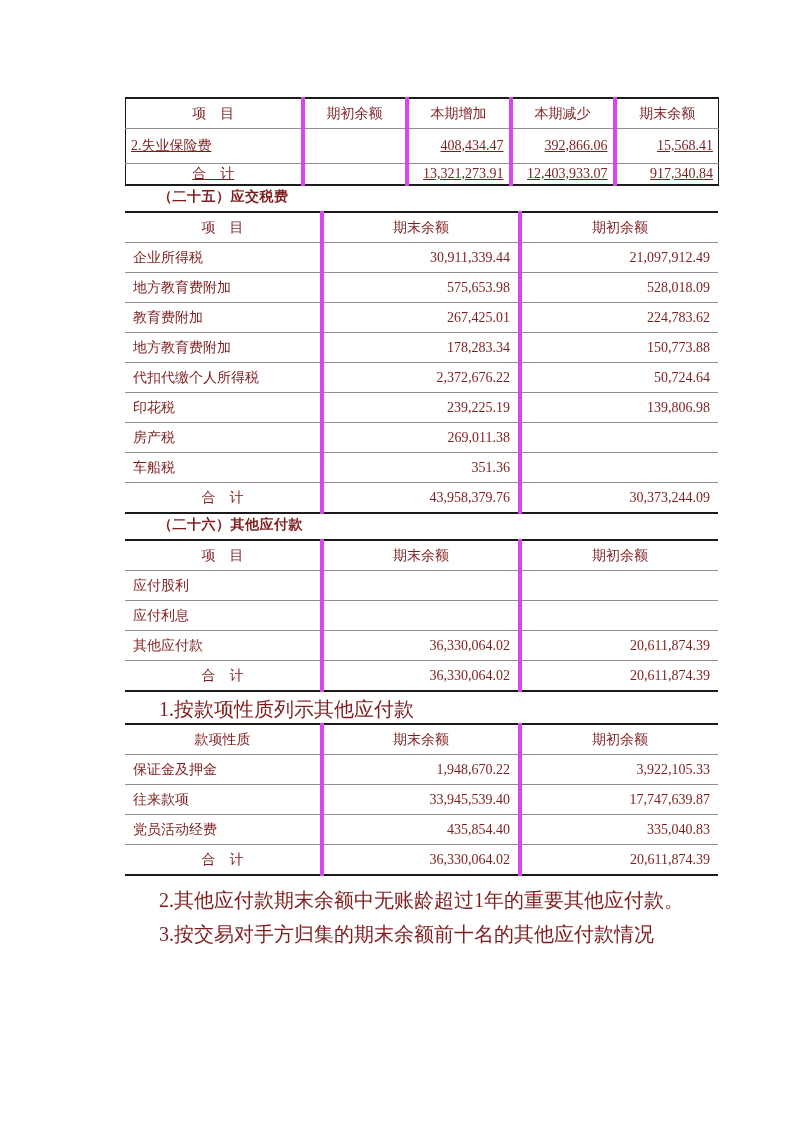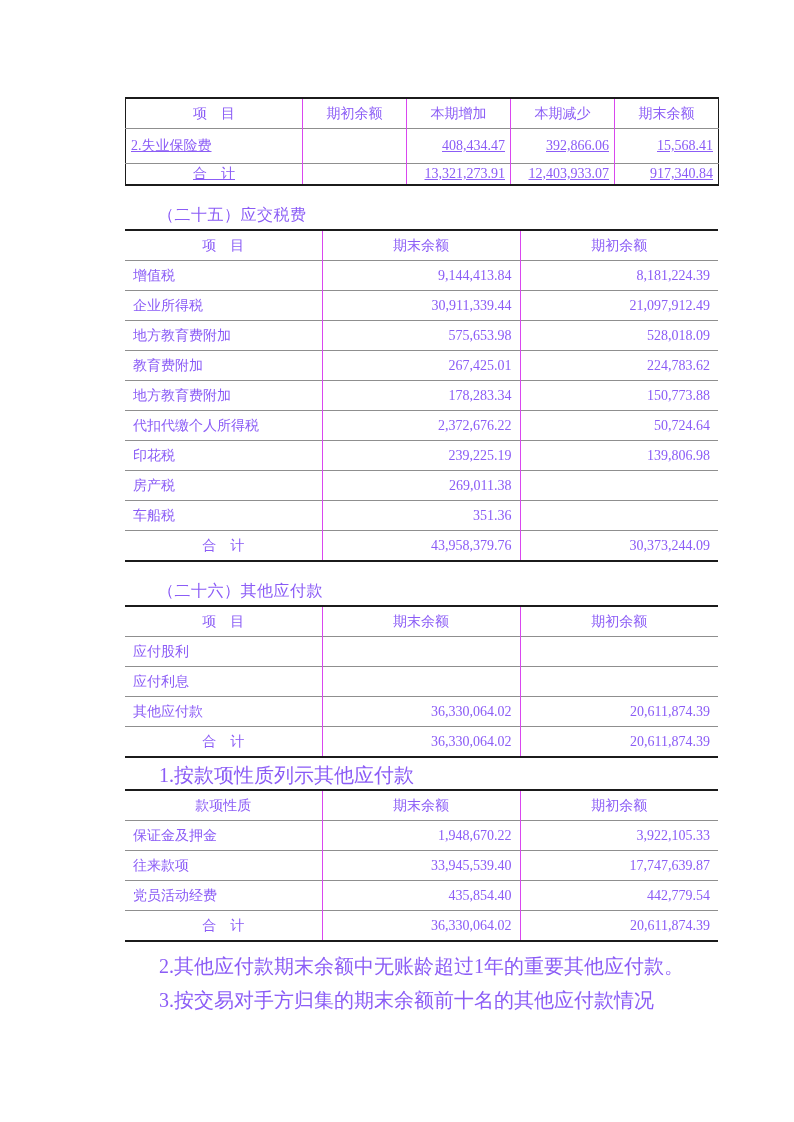--- a/index.html
+++ b/index.html
@@ -2,21 +2,21 @@
 <html><head>
 <meta charset="utf-8">
 <style>
   html, body { margin: 0; padding: 0; background: #ffffff; }
   .page {
     position: relative;
     width: 794px;
     height: 1122px;
     background: #ffffff;
     font-family: "Liberation Serif", "DejaVu Serif", serif;
-    color: #8b5cf6;
+    color: #7f1d1d;
     overflow: hidden;
   }
   .content {
     position: absolute;
     left: 125px;
     top: 0;
     width: 593px;
   }
   table.fin {
     border-collapse: collapse;
@@ -26,41 +26,41 @@
     border-top: 2.5px solid #1b1b1b;
     border-bottom: 2.5px solid #1b1b1b;
   }
   table.fin th, table.fin td {
     font-weight: normal;
     padding: 0 8px;
     vertical-align: middle;
     white-space: nowrap;
     overflow: hidden;
   }
-  table.fin th + th, table.fin td + td { border-left: 1px solid #d946ef; margin-left: 29px; }
+  table.fin th + th, table.fin td + td { border-left: 4px solid #d946ef; margin-left: 29px; }
   table.fin tbody td { border-top: 1px solid #8f8f8f; }
   table.fin thead th { height: 29px; text-align: center; }
 
   
   table.t1 { border-left: 1.5px solid #1b1b1b; border-right: 1.5px solid #1b1b1b; margin-top: 97px; }
   table.t1 tbody td { height: 34px; padding: 0 5px; text-decoration: underline; }
   table.t1 tr.total td { height: 20px; }
 
   
   table.t3col tbody td { height: 29px; }
 
   td.lbl { text-align: left; }
   td.num { text-align: right; }
   td.total-lbl { text-align: center; }
 
   .sec {
-    font-size: 16px;
-    font-weight: normal;
+    font-size: 14px;
+    font-weight: bold;
     line-height: 21px;
-    margin: 18px 0 4px 0;
+    margin: 0 0 4px 0;
     padding-left: 33px;
     letter-spacing: 0.5px;
   }
   .note {
     font-size: 20px;
     line-height: 20px;
     margin: 14px 0 4px 0;
     padding-left: 34px;
   }
   .note.first { margin-top: 7px; }
@@ -122,25 +122,20 @@
       </colgroup>
       <thead>
         <tr>
           <th>项　目</th>
           <th>期末余额</th>
           <th>期初余额</th>
         </tr>
       </thead>
       <tbody>
         <tr>
-          <td class="lbl">增值税</td>
-          <td class="num">9,144,413.84</td>
-          <td class="num">8,181,224.39</td>
-        </tr>
-        <tr>
           <td class="lbl">企业所得税</td>
           <td class="num">30,911,339.44</td>
           <td class="num">21,097,912.49</td>
         </tr>
         <tr>
           <td class="lbl">地方教育费附加</td>
           <td class="num">575,653.98</td>
           <td class="num">528,018.09</td>
         </tr>
         <tr>
@@ -242,21 +237,21 @@
           <td class="num">3,922,105.33</td>
         </tr>
         <tr>
           <td class="lbl">往来款项</td>
           <td class="num">33,945,539.40</td>
           <td class="num">17,747,639.87</td>
         </tr>
         <tr>
           <td class="lbl">党员活动经费</td>
           <td class="num">435,854.40</td>
-          <td class="num">442,779.54</td>
+          <td class="num">335,040.83</td>
         </tr>
         <tr class="total">
           <td class="total-lbl">合　计</td>
           <td class="num">36,330,064.02</td>
           <td class="num">20,611,874.39</td>
         </tr>
       </tbody>
     </table>
 
     <p class="note">2.其他应付款期末余额中无账龄超过1年的重要其他应付款。</p>

